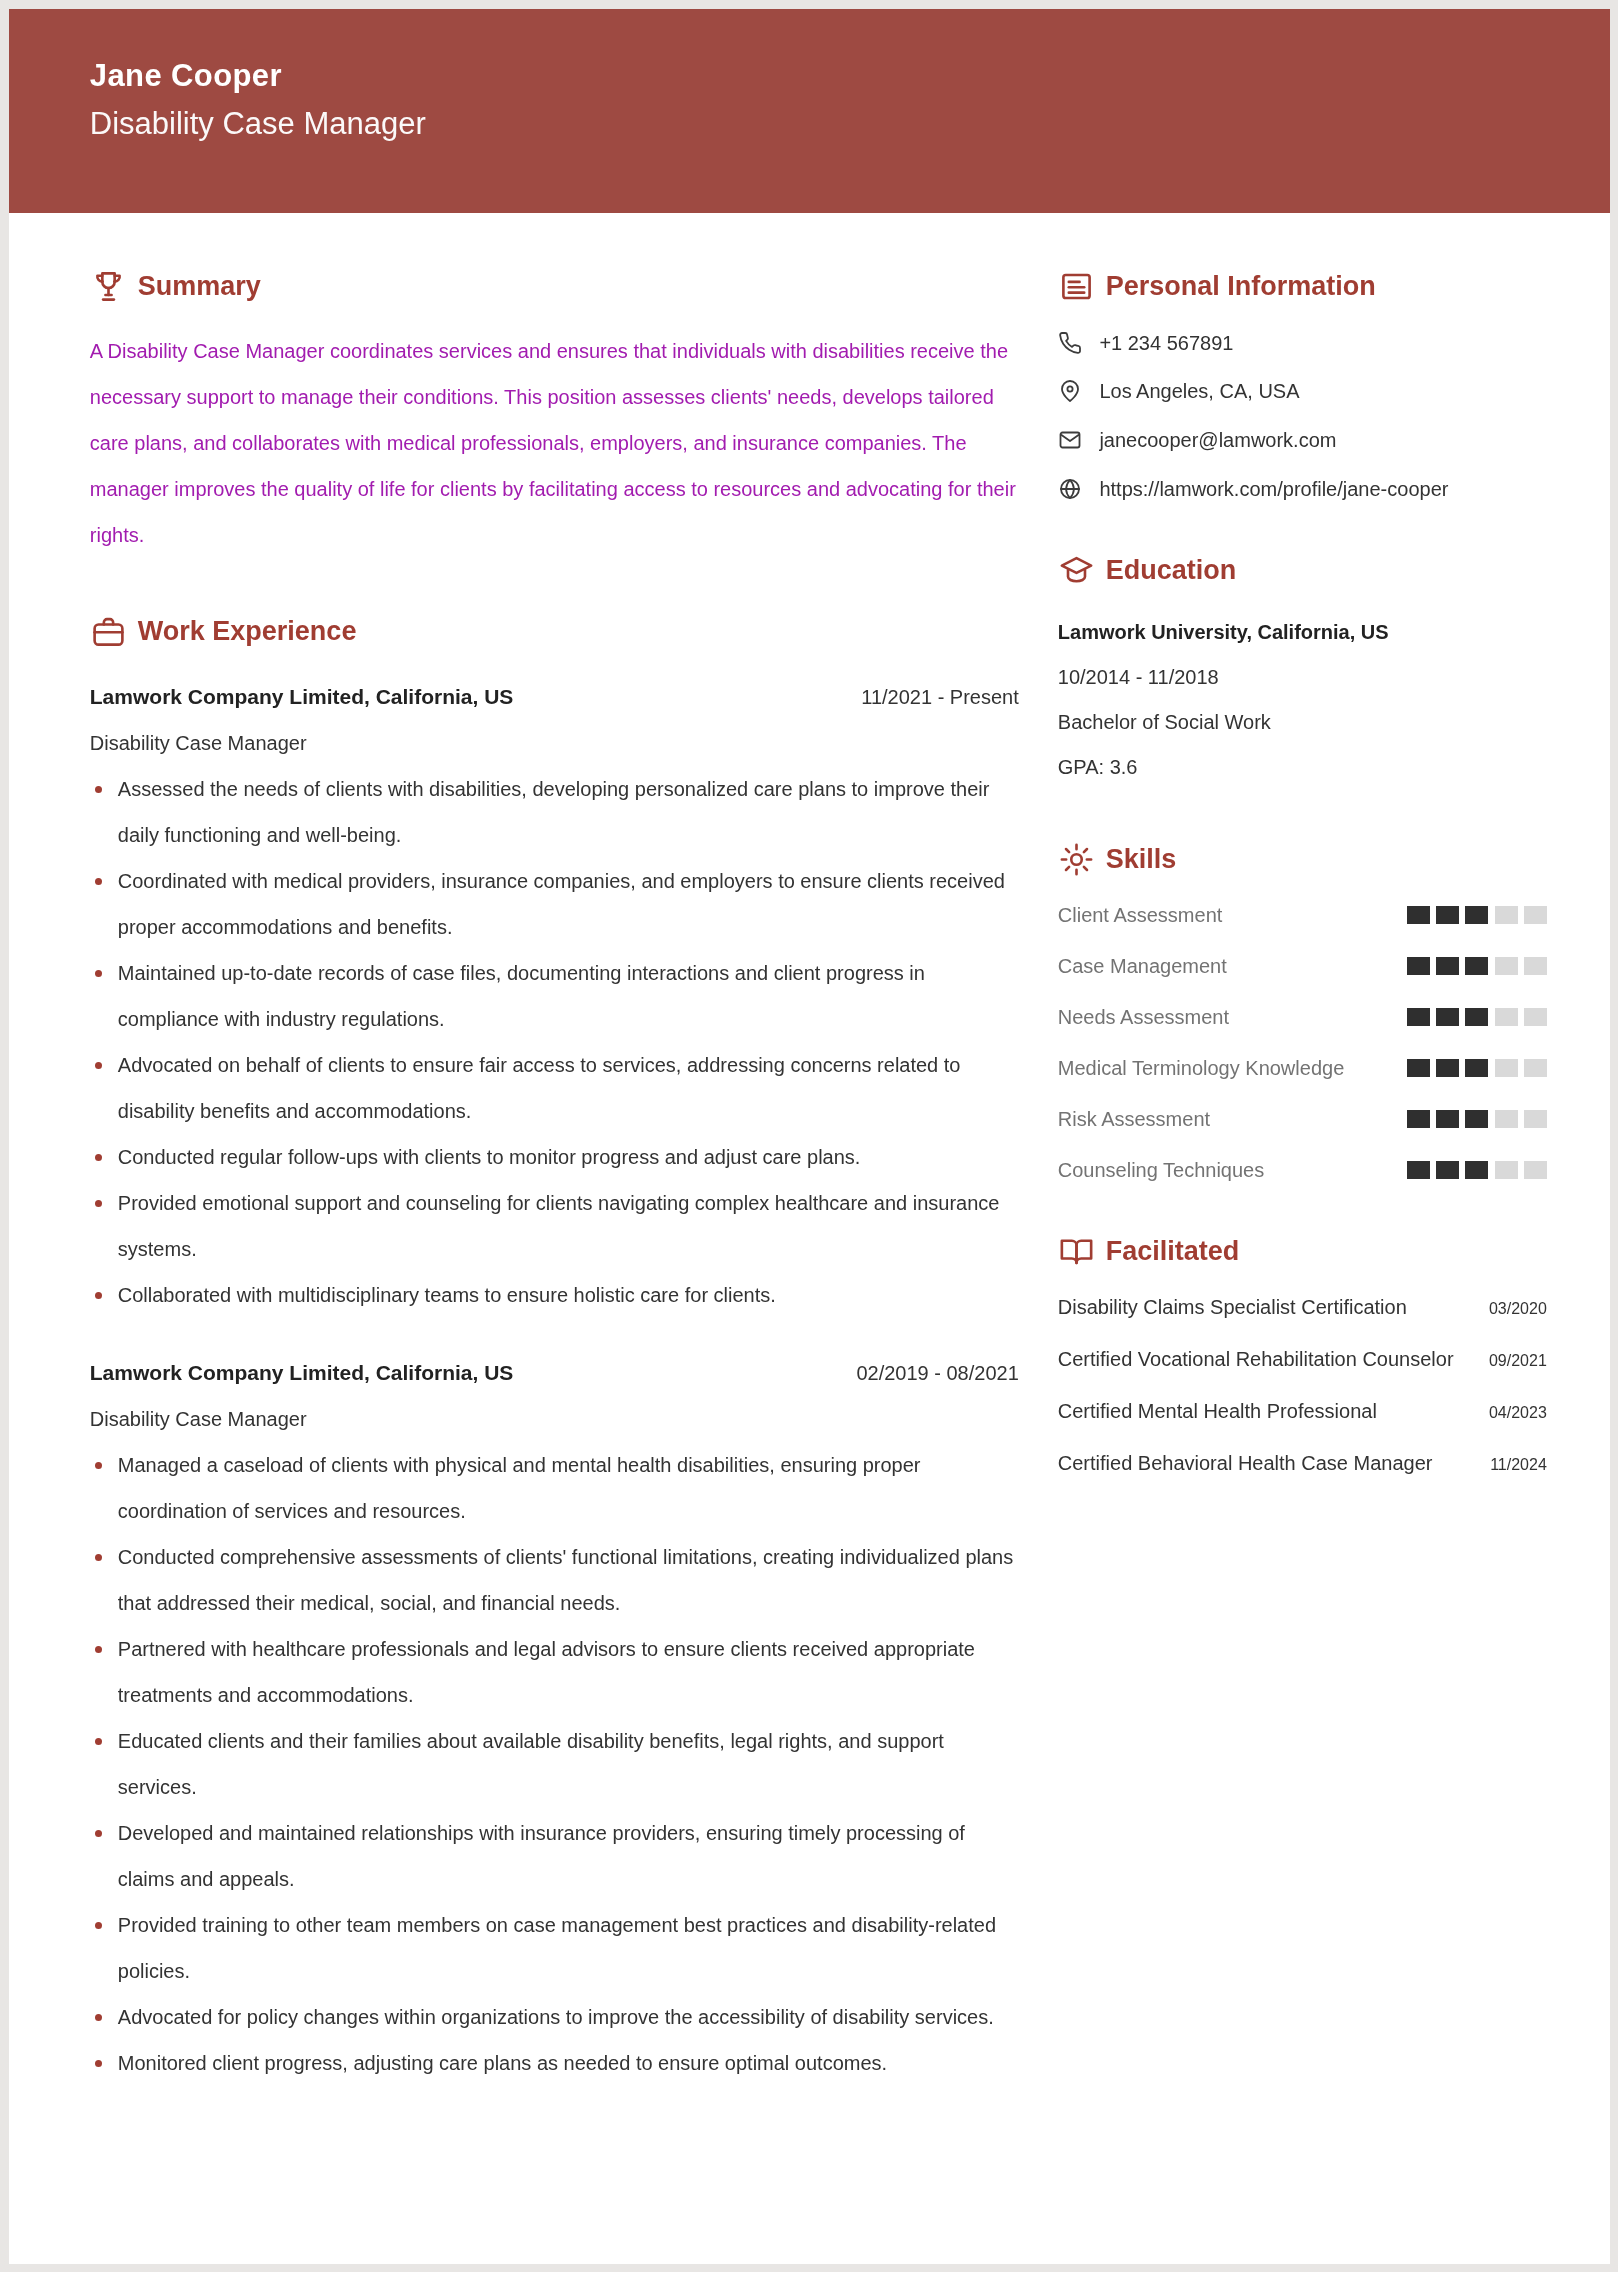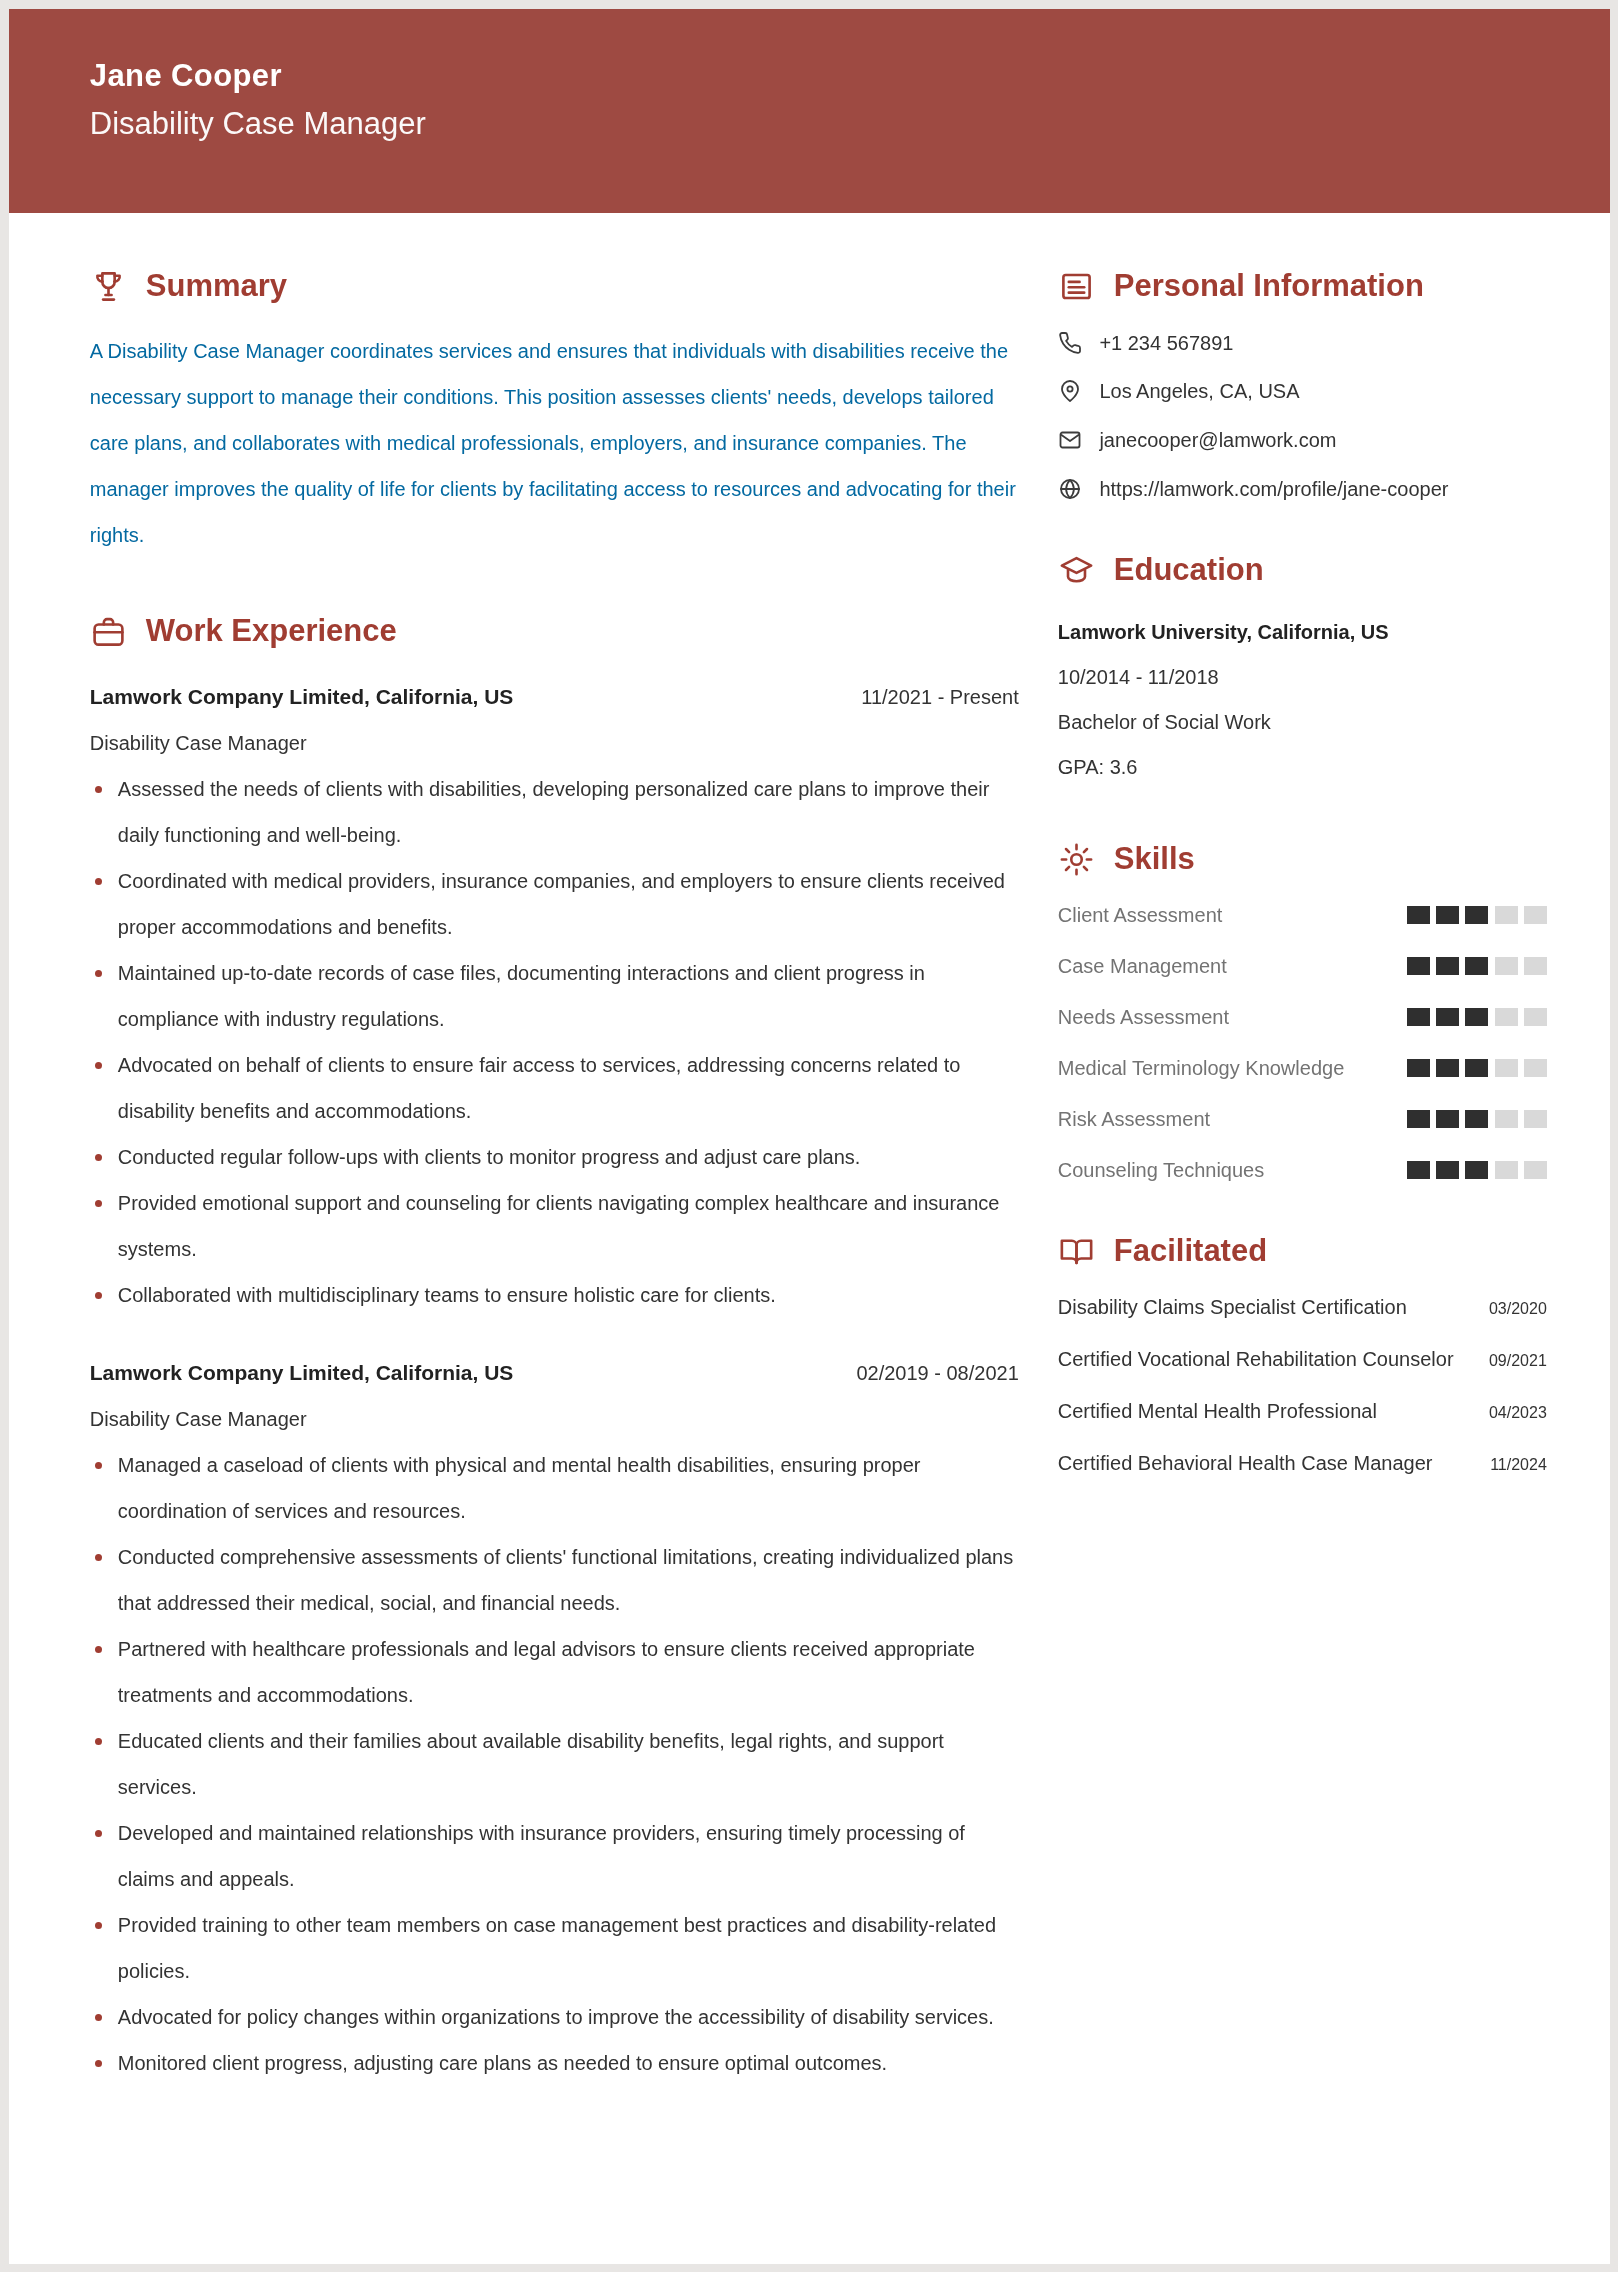--- a/index.html
+++ b/index.html
@@ -26,28 +26,28 @@
   .header .name { font-size:31px; font-weight:bold; letter-spacing:0.4px; }
   .header .job-title { font-size:31px; font-weight:normal; margin-top:12.3px; opacity:0.97; }
 
   
   .columns { display:flex; padding:55px 63px 0 81px; gap:39px; }
   .col-left { width:929px; flex:0 0 929px; }
   .col-right { flex:1; min-width:0; }
 
   
   .section-heading {
-    display:flex; align-items:center; gap:19px;
+    display:flex; align-items:center; gap:11px;
     color:var(--heading, #a03d32);
-    font-size:31px; font-weight:bold;
+    font-size:27px; font-weight:bold;
   }
   .section-heading svg { width:37px; height:37px; stroke:var(--heading, #a03d32); fill:none; stroke-width:1.7; stroke-linecap:round; stroke-linejoin:round; }
 
   
-  .summary-text { margin-top:23px; font-size:20px; line-height:46px; color:#0369a1; }
+  .summary-text { margin-top:23px; font-size:20px; line-height:46px; color:#a21caf; }
   .section-work { margin-top:55px; }
   .work-entry { margin-top:24.6px; }
   .work-entry + .work-entry { margin-top:32px; }
   .entry-head { display:flex; justify-content:space-between; align-items:baseline; line-height:46px; }
   .entry-company { font-size:21px; font-weight:bold; color:#222; }
   .entry-date { font-size:20px; color:#333; }
   .entry-role { font-size:20px; color:#333; line-height:46px; }
   ul.bullets { list-style:none; }
   ul.bullets li {
     position:relative; padding-left:28px;

